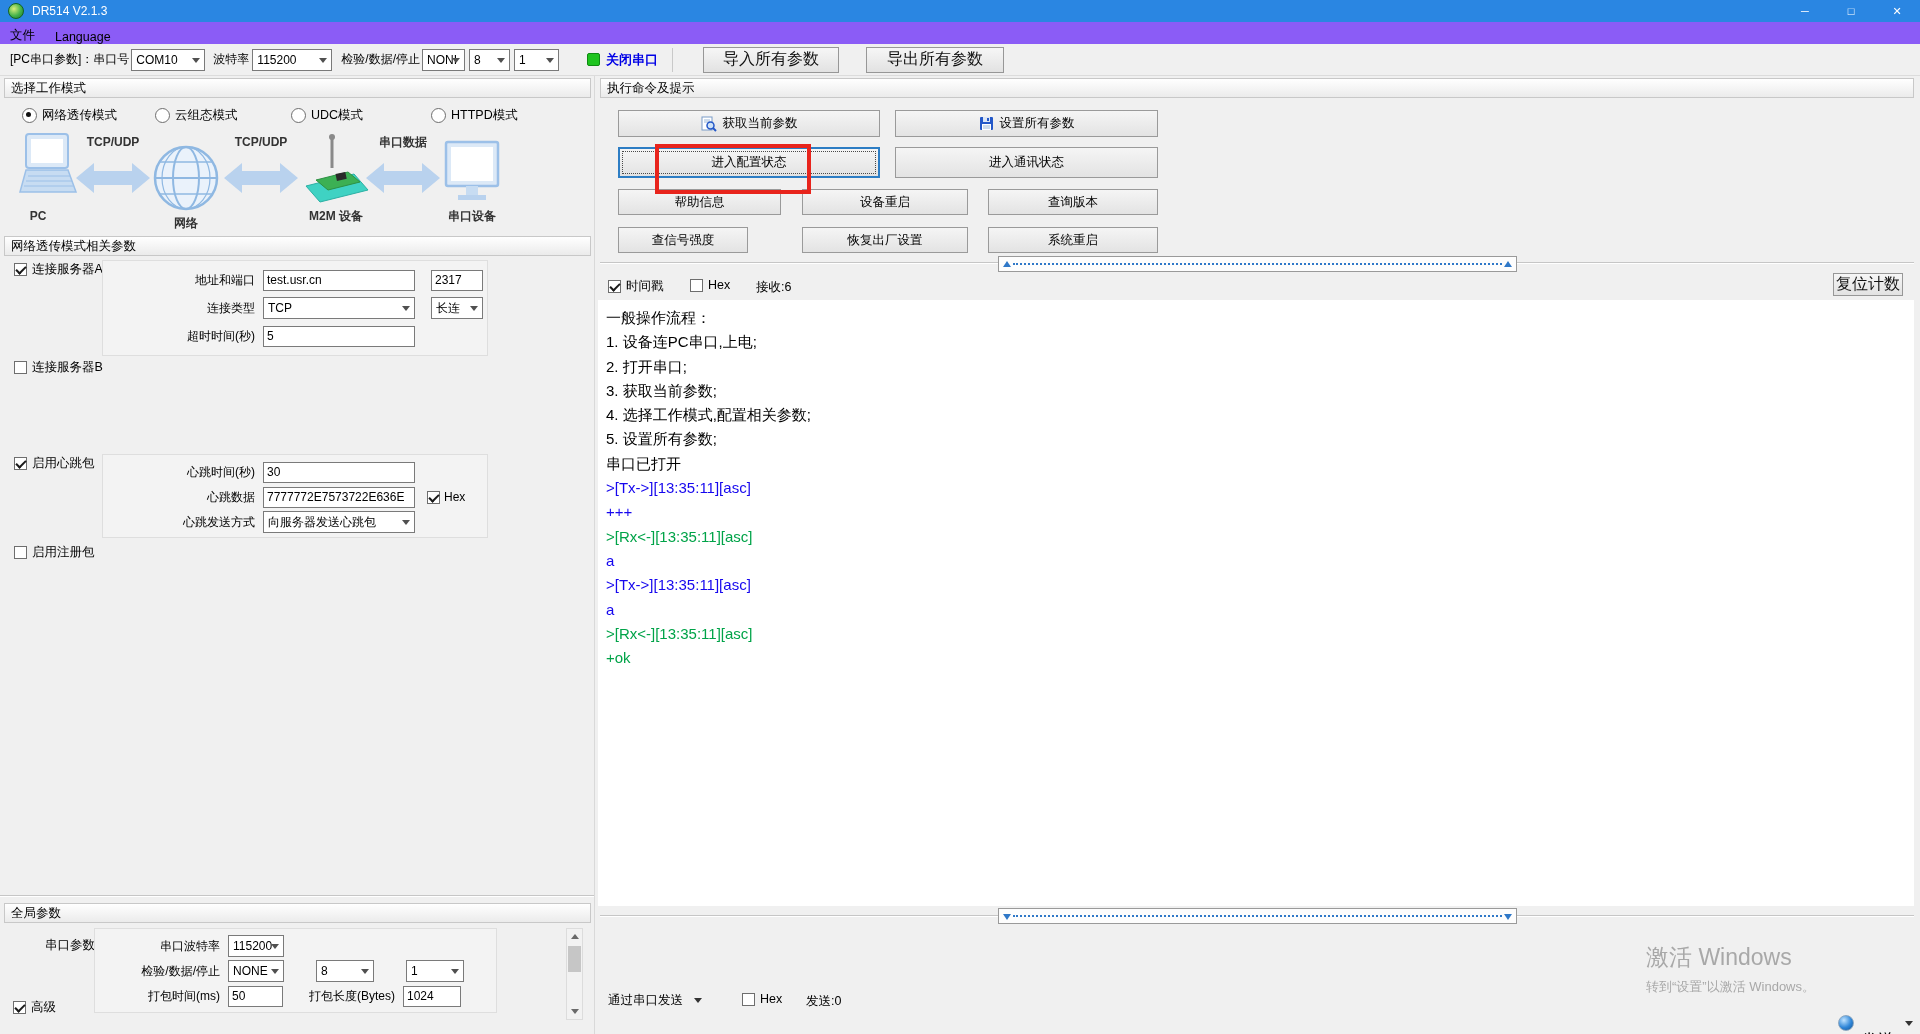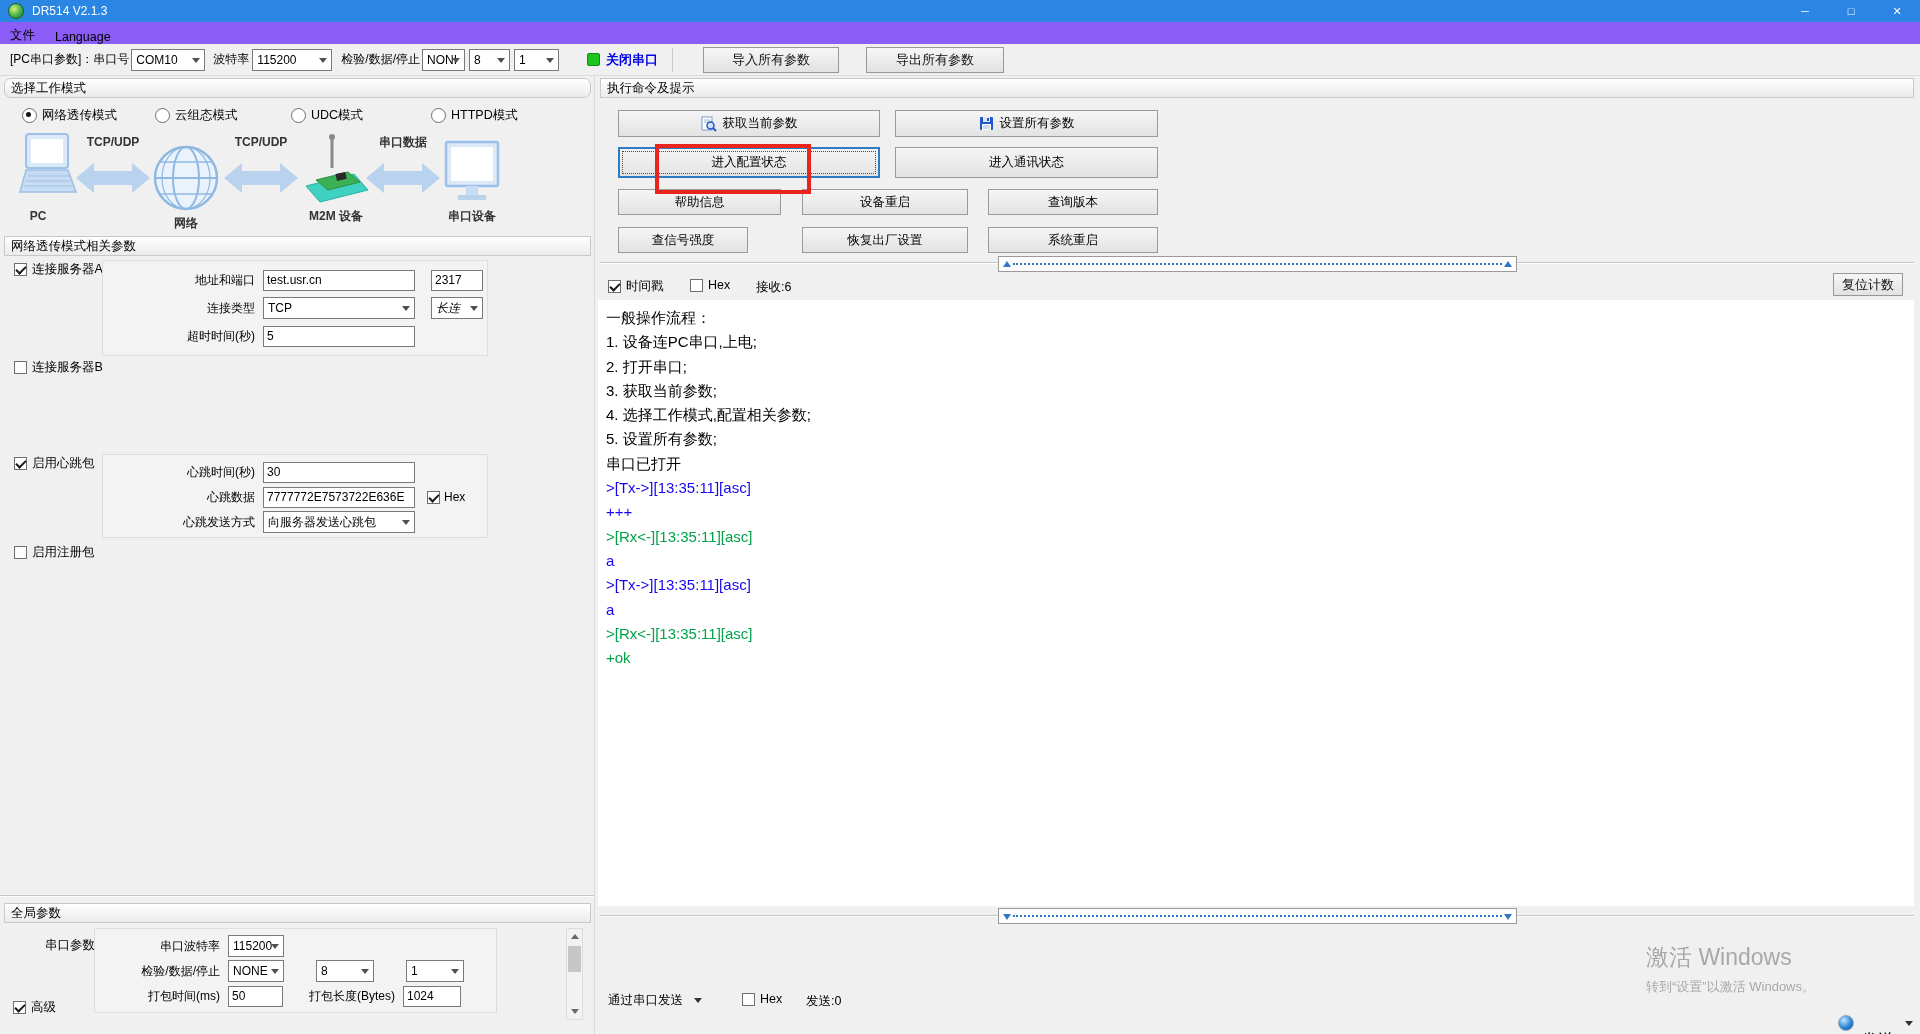--- a/index.html
+++ b/index.html
@@ -19,21 +19,21 @@
   .menu-item{padding:0 10px;}
 
   
   .toolbar{position:absolute;top:44px;left:0;right:0;height:31px;display:flex;align-items:center;font-size:12px;border-bottom:1px solid #dcdcdc;}
   .lbl{white-space:nowrap;}
   .select{position:relative;background:#fff;border:1px solid #7a7a7a;height:22px;display:flex;align-items:center;
           padding:0 16px 0 4px;box-sizing:border-box;overflow:hidden;white-space:nowrap;font-size:12px;}
   .select .caret{position:absolute;right:4px;top:8px;width:0;height:0;border-left:4px solid transparent;border-right:4px solid transparent;border-top:5px solid #505050;}
   .input{background:#fff;border:1px solid #7a7a7a;height:21px;box-sizing:border-box;font-size:12px;padding:0 3px;
          font-family:"Liberation Sans",sans-serif;}
-  .btn{background:linear-gradient(#f6f6f6,#e2e2e2);border:1px solid #979797;font-size:13px;display:flex;
+  .btn{background:linear-gradient(#f6f6f6,#e2e2e2);border:1px solid #979797;font-size:16px;display:flex;
        align-items:center;justify-content:center;box-sizing:border-box;color:#111;}
   .indicator{width:11px;height:11px;border-radius:2px;background:#1ec41e;border:1px solid #0f8a12;flex:none;}
   .port-toggle-text{color:#0000e6;font-weight:bold;font-size:13px;margin-left:6px;}
   .vsep{width:1px;height:24px;background:#c9c9c9;}
 
   
   .grp-header{position:absolute;height:20px;background:linear-gradient(#ffffff,#ebebeb);border:1px solid #c8c8c8;
               box-sizing:border-box;font-size:12.5px;display:flex;align-items:center;padding-left:6px;}
 
   
@@ -136,21 +136,21 @@
       <span>1</span>
         <span class="caret"></span>
     </div>
     <div class="indicator" style="margin-left:28px;"></div>
     <span class="port-toggle-text">关闭串口</span>
     <div class="vsep" style="margin-left:14px;"></div>
     <div class="btn" style="width:136px;height:26px;margin-left:30px;">导入所有参数</div>
     <div class="btn" style="width:138px;height:26px;margin-left:27px;">导出所有参数</div>
   </div>
 
-  <div class="grp-header" style="left:4px;top:78px;width:587px;border-radius:7px;">选择工作模式</div>
+  <div class="grp-header" style="left:4px;top:78px;width:587px;">选择工作模式</div>
 
   <div class="cb-row" style="left:22px;top:107px;">
     <span class="radio selected"></span>
     <span>网络透传模式</span>
   </div>
   <div class="cb-row" style="left:155px;top:107px;">
     <span class="radio"></span>
     <span>云组态模式</span>
   </div>
   <div class="cb-row" style="left:291px;top:107px;">
@@ -222,21 +222,21 @@
       <span class="flabel" style="width:160px;">地址和端口</span>
       <input class="input" style="width: 152px;" value="test.usr.cn">
       <input class="input" style="width: 52px; margin-left: 16px;" value="2317">
     </div>
     <div class="frow" style="left:0;top:36px;width:380px;">
       <span class="flabel" style="width:160px;">连接类型</span>
       <div class="select" style="width:152px;">
         <span>TCP</span>
           <span class="caret"></span>
       </div>
-      <div class="select" style="width:52px;margin-left:16px;padding-right:31px;font-style:italic;">
+      <div class="select" style="width:52px;margin-left:16px;padding-right:31px;">
         <span>长连</span>
           <span class="caret"></span>
       </div>
     </div>
     <div class="frow" style="left:0;top:64px;width:380px;">
       <span class="flabel" style="width:160px;">超时时间(秒)</span>
       <input class="input" style="width: 152px;" value="5">
     </div>
   </div>
 

